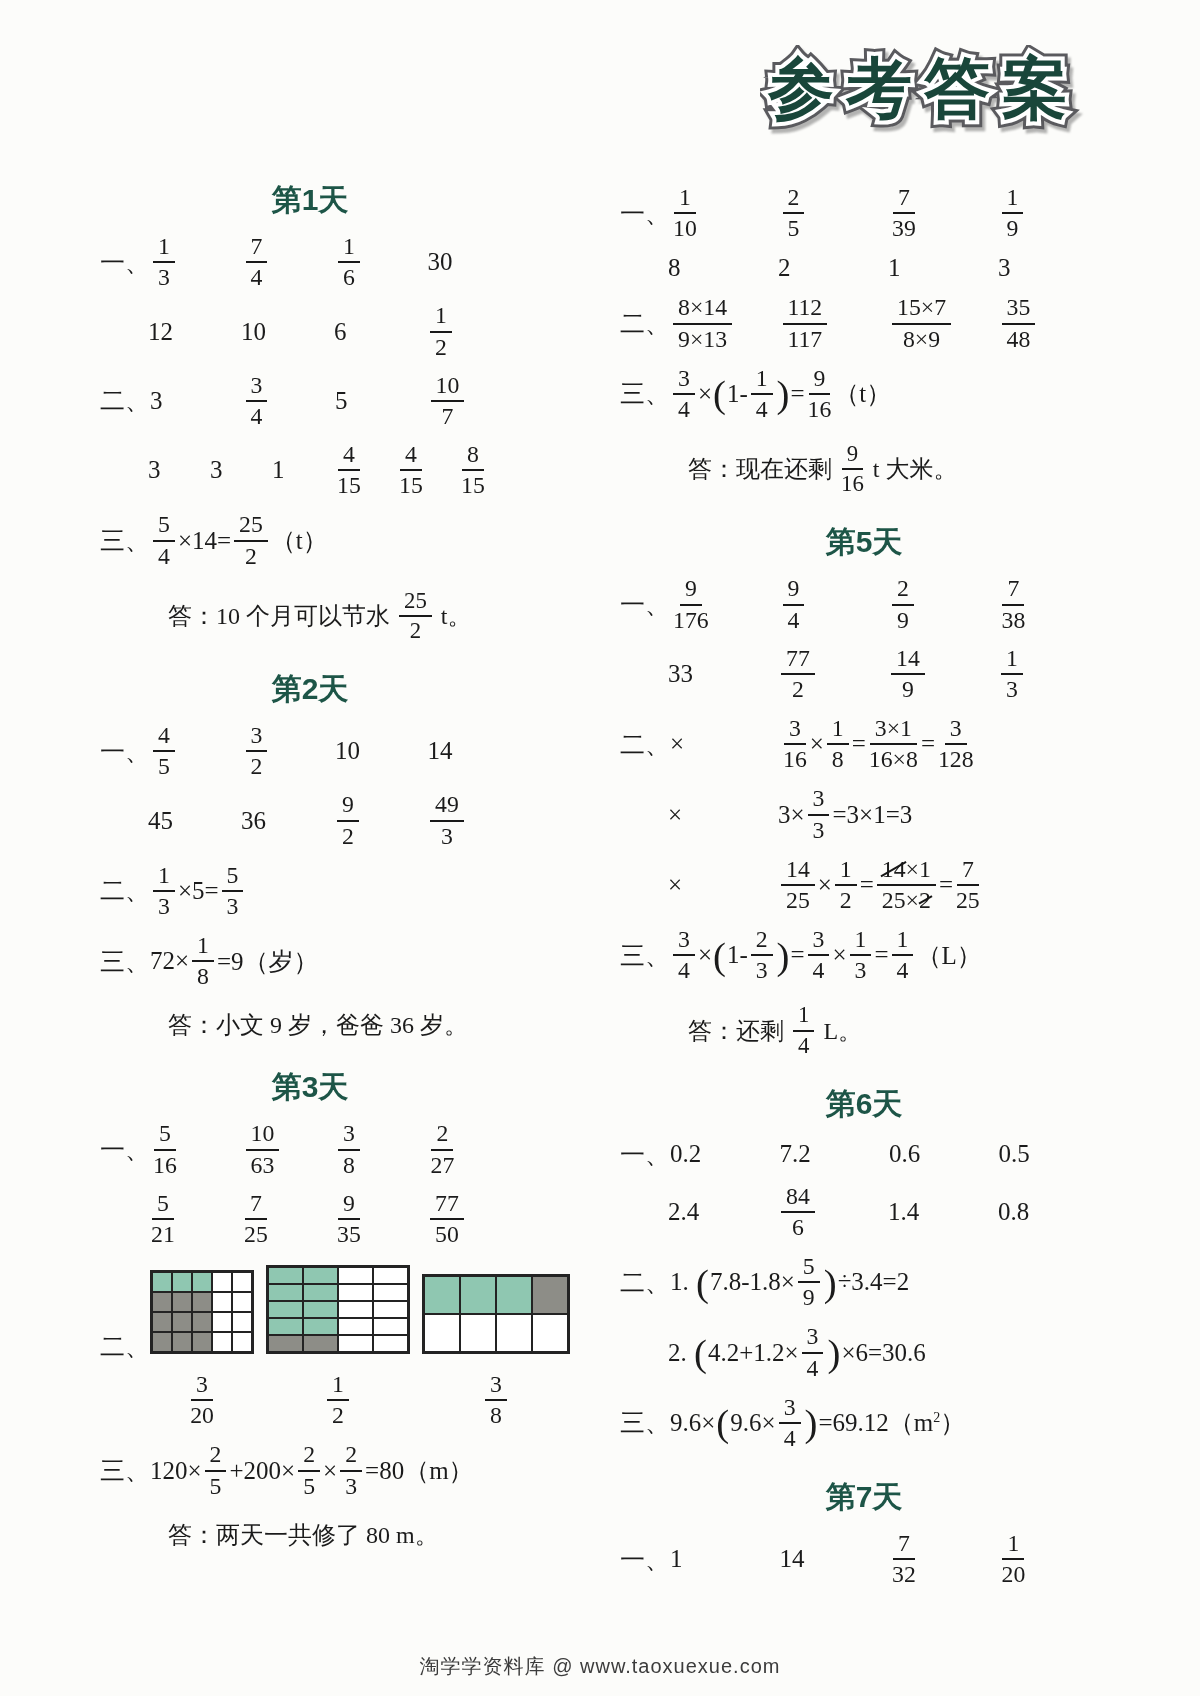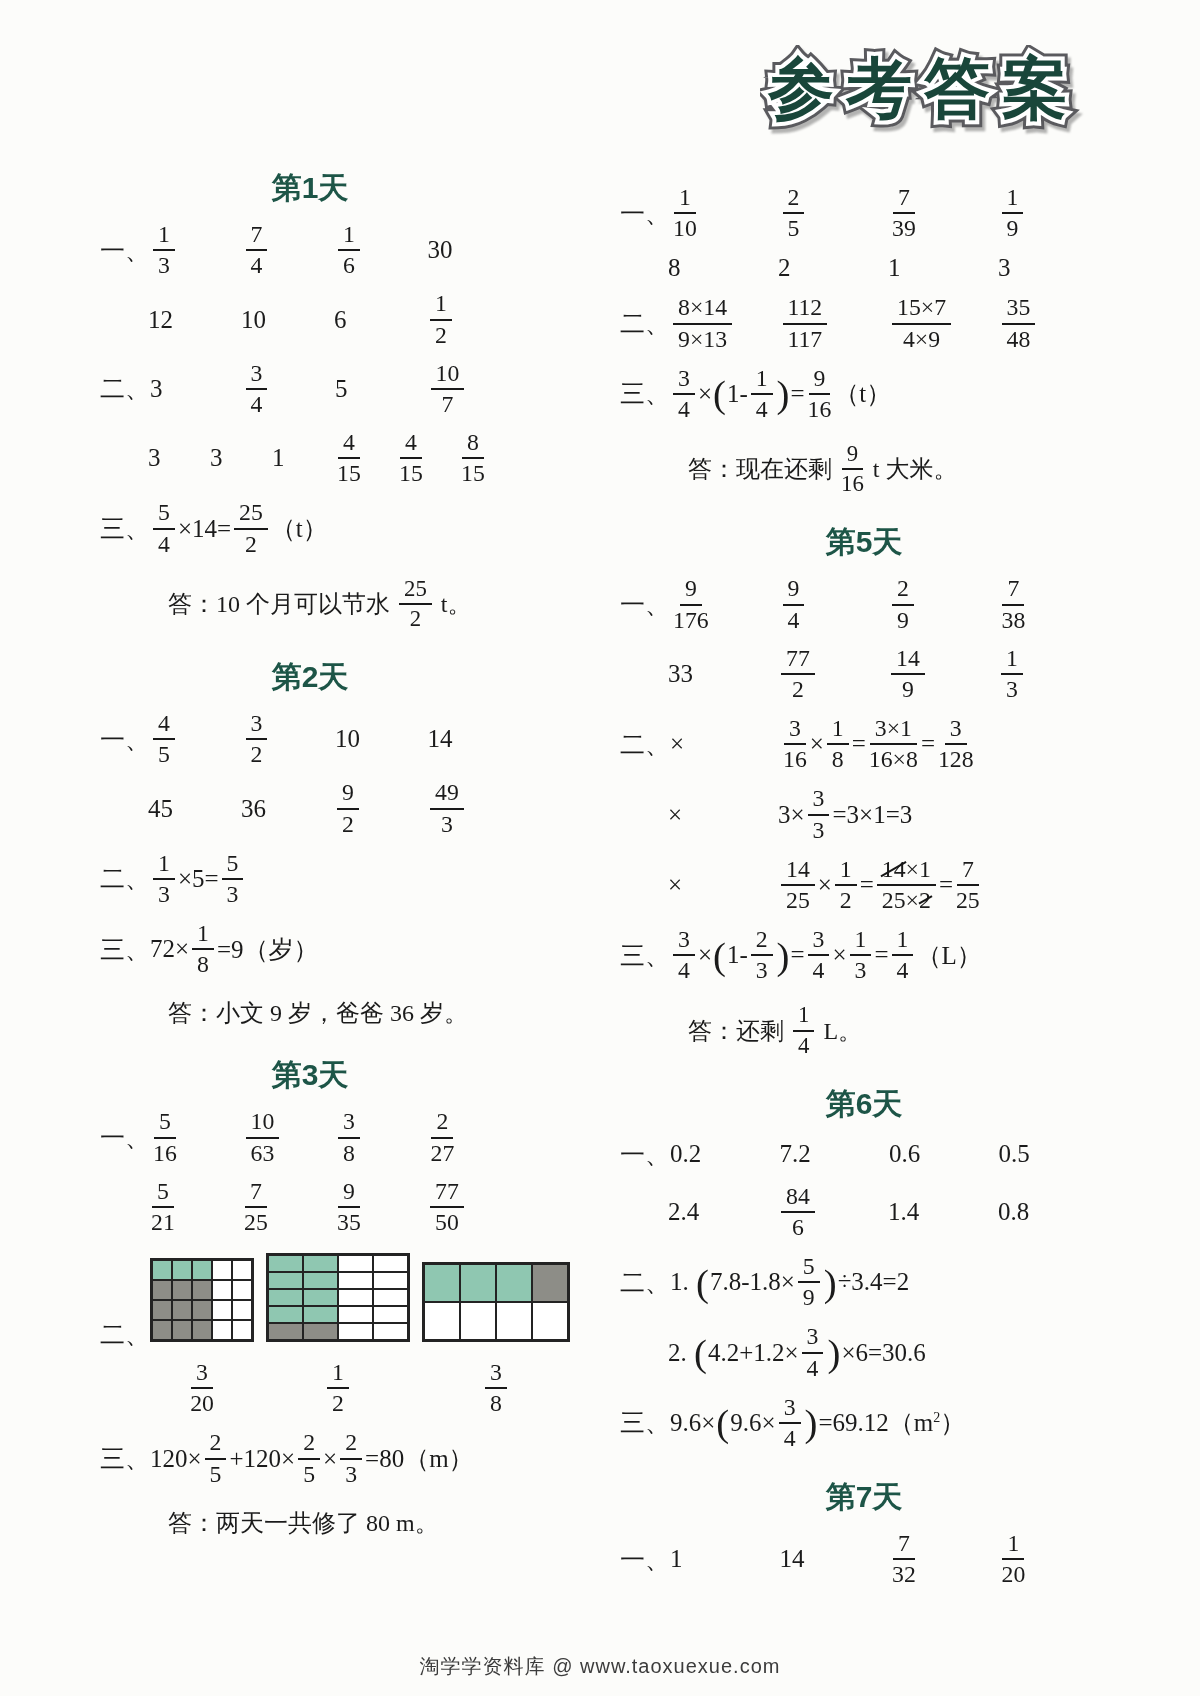--- a/index.html
+++ b/index.html
@@ -20,21 +20,21 @@
   .t-back{-webkit-text-stroke:14px #5a5a5e;color:#5a5a5e;z-index:0;}
   .t-mid{-webkit-text-stroke:8px #ffffff;color:#ffffff;z-index:1;}
   .t-front{position:relative;z-index:2;color:#19463a;}
   
   .col-left {position:absolute;left:100px;top:168px;width:420px;}
   .col-right{position:absolute;left:620px;top:172px;width:488px;}
   .dayhead{
     text-align:center;font-family:"Liberation Sans","DejaVu Sans",sans-serif;
     font-weight:700;font-size:30px;color:#1d5547;margin:26px 0 10px;
   }
-  .dayhead:first-child{margin-top:0;}
+  .dayhead:first-child{margin-top:12px;}
   
   .row{display:flex;align-items:center;margin:13px 0;font-size:25px;}
   .lbl{flex:0 0 48px;font-size:25px;}
   .cells{flex:1;display:flex;align-items:center;}
   .cell{flex:1;text-align:left;}
   
   .mathline{display:flex;align-items:center;margin:14px 0;font-size:25px;}
   .marker{flex:0 0 36px;}
   .mcontent{display:inline-flex;align-items:center;white-space:nowrap;}
   .ansline{display:flex;align-items:center;margin:20px 0;padding-left:68px;
@@ -352,21 +352,21 @@
         </div>
       </div>
       <div class="mathline">
         <span class="lbl">三、</span>
         <span class="mcontent">
           <span class="run">120×</span>
           <span class="frac">
             <span class="fnum">2</span>
             <span class="fden">5</span>
           </span>
-          <span class="run">+120×</span>
+          <span class="run">+200×</span>
           <span class="frac">
             <span class="fnum">2</span>
             <span class="fden">5</span>
           </span>
           <span class="run">×</span>
           <span class="frac">
             <span class="fnum">2</span>
             <span class="fden">3</span>
           </span>
           <span class="run">=80（m）</span>
@@ -415,21 +415,21 @@
           <span class="cell"><span class="frac">
               <span class="fnum">8×14</span>
               <span class="fden">9×13</span>
             </span></span>
           <span class="cell"><span class="frac">
               <span class="fnum">112</span>
               <span class="fden">117</span>
             </span></span>
           <span class="cell"><span class="frac">
               <span class="fnum">15×7</span>
-              <span class="fden">4×9</span>
+              <span class="fden">8×9</span>
             </span></span>
           <span class="cell"><span class="frac">
               <span class="fnum">35</span>
               <span class="fden">48</span>
             </span></span>
         </div>
       </div>
       <div class="mathline">
         <span class="lbl">三、</span>
         <span class="mcontent">

